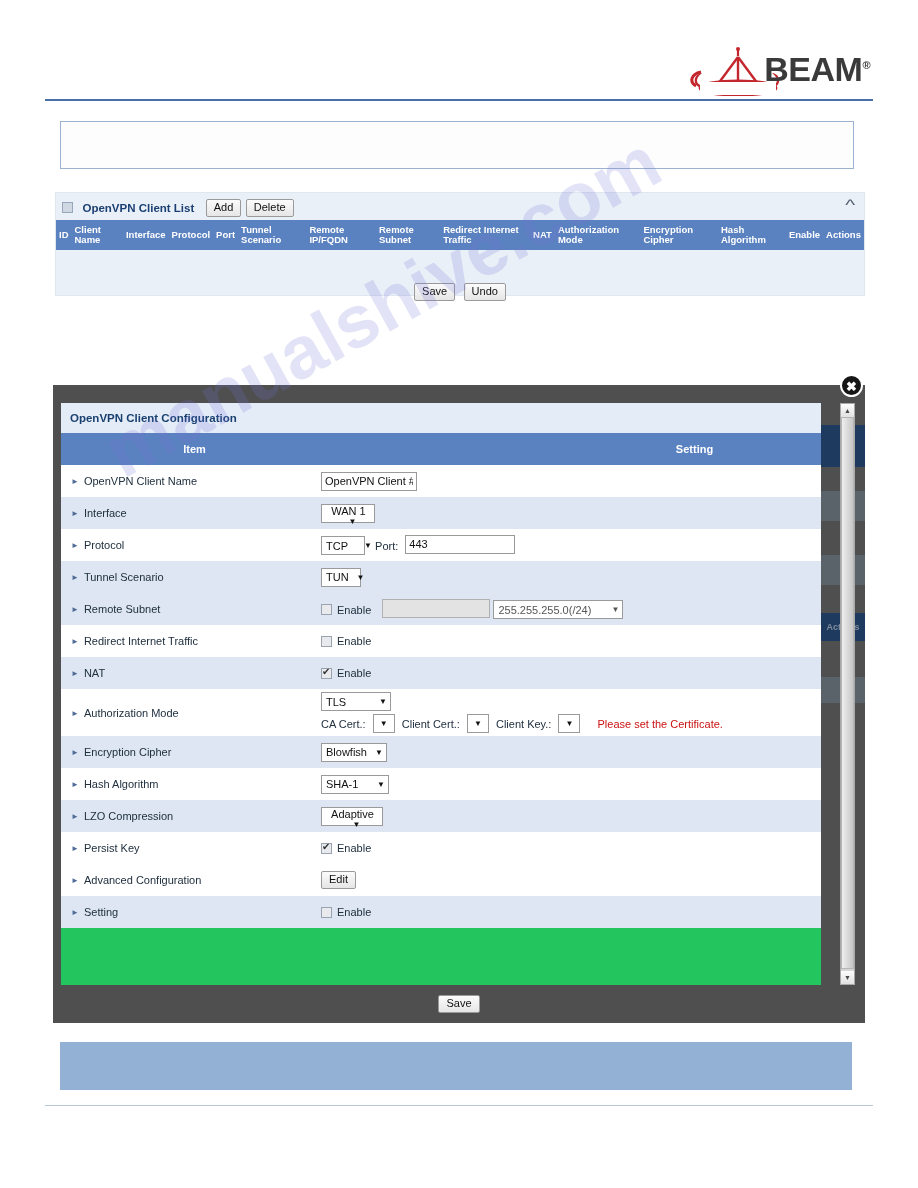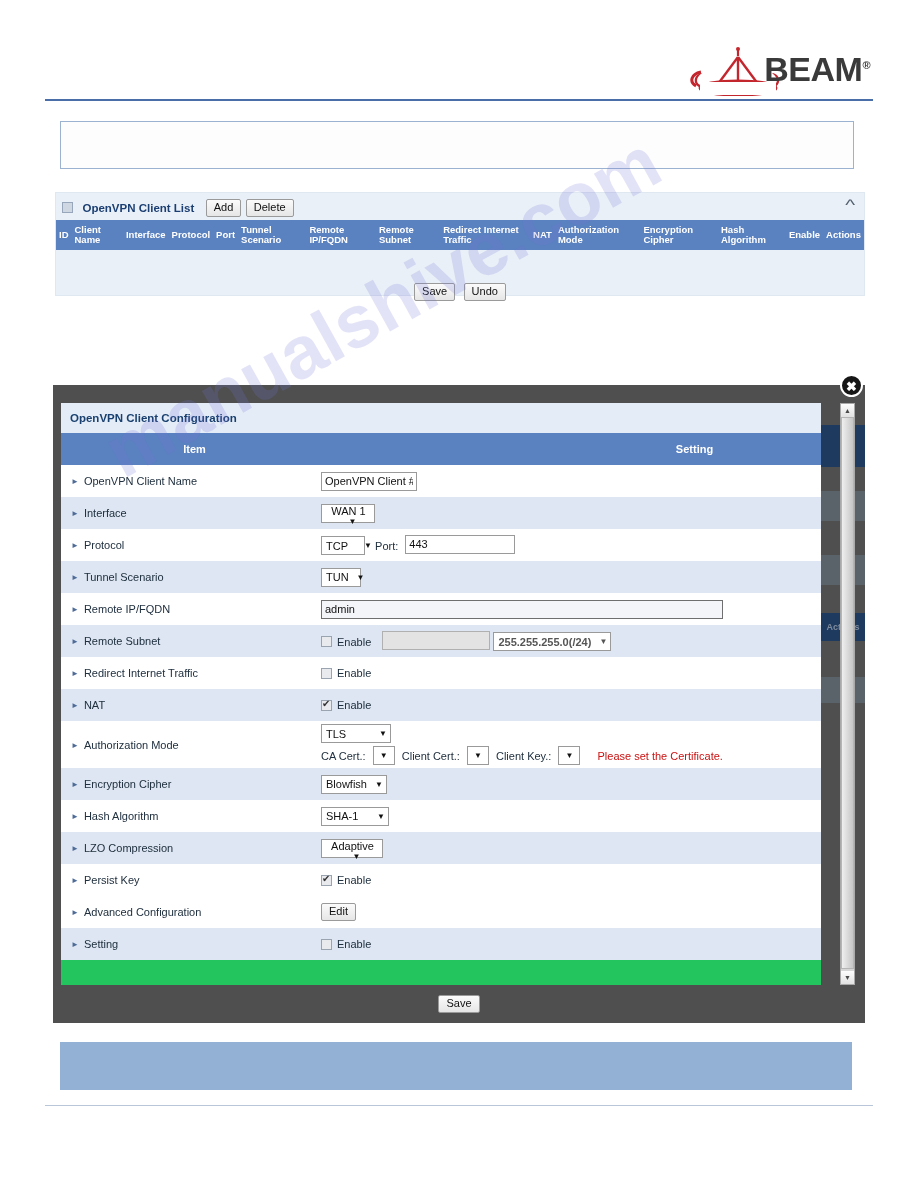--- a/index.html
+++ b/index.html
@@ -220,21 +220,21 @@
     height: 19px;
     padding: 0 3px 0 4px;
     box-sizing: border-box;
     cursor: pointer;
     vertical-align: middle;
   }
   .sel .cv { margin-left: 8px; font-size: 8px; }
   .sel.w-wan { width: 54px; flex-direction: column; }
   .sel.w-proto { width: 44px; gap: 8px; }
   .sel.w-tun { width: 40px; }
-  .sel.w-mask { width: 118px; color: #555; font-weight: bold; }
+  .sel.w-mask { width: 130px; color: #555; }
   .sel.w-tls { width: 70px; }
   .sel.w-ciph { width: 66px; }
   .sel.w-hash { width: 68px; }
   .sel.w-lzo { width: 62px; flex-direction: column; }
   .sel.tiny { width: 22px; padding: 0 2px; justify-content: center; }
   .sel.tiny .cv { margin-left: 0; }
   .cb {
     display: inline-block;
     width: 11px; height: 11px;
     border: 1px solid #9aa4b0;
@@ -424,24 +424,20 @@
           </tr>
 
           <tr class="even">
             <td class="item-cell"><span class="arrow">►</span><span class="item-label">Tunnel Scenario</span></td>
             <td class="set-cell"><span class="sel w-tun">
                   <span>TUN</span>
                   <span class="cv">▼</span>
                 </span></td>
           </tr>
 
-          <tr class="odd">
-            <td class="item-cell"><span class="arrow">►</span><span class="item-label">Remote IP/FQDN</span></td>
-            <td class="set-cell"><input class="txt wide" type="text" value="admin" style=""></td>
-          </tr>
 
           <tr class="even">
             <td class="item-cell"><span class="arrow">►</span><span class="item-label">Remote Subnet</span></td>
             <td class="set-cell">
               <span class="cb"></span><span class="cb-label">Enable</span>
               <input class="txt subnet" type="text" style="margin-left: 8px;" value="">
               <span class="sel w-mask">
                   <span>255.255.255.0(/24)</span>
                   <span class="cv">▼</span>
                 </span>

